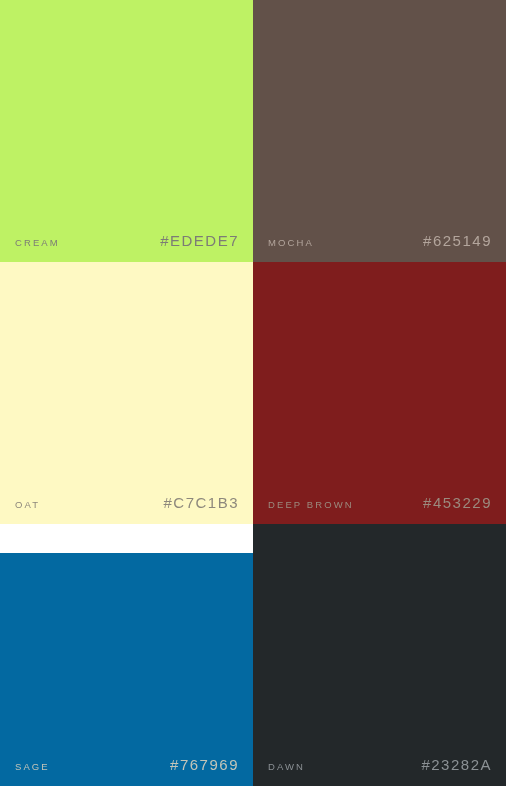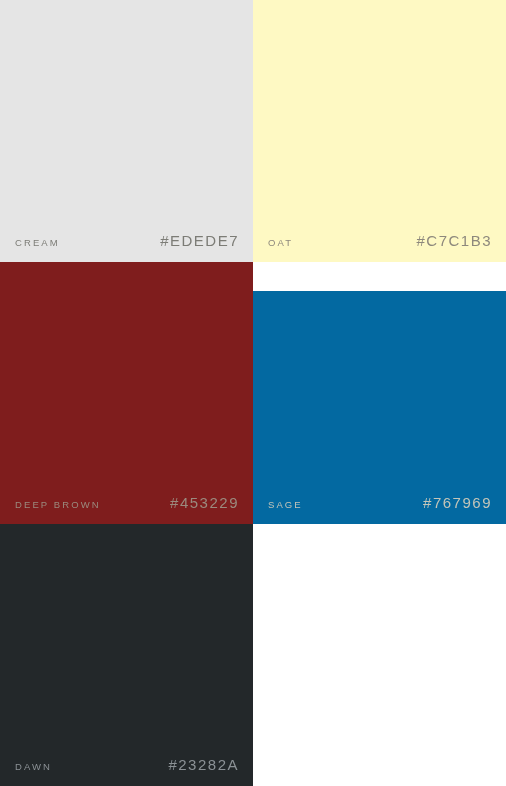--- a/index.html
+++ b/index.html
@@ -57,27 +57,33 @@
     white-space: nowrap;
     line-height: 1;
     font-weight: 400;
   }
 </style>
 </head>
 <body>
 
 <div class="palette-grid">
 
-  <div class="swatch" style="background-color: #e5e5e5; padding-left: 12px;">
+  <div class="swatch" style="background-color: #bef264; padding-left: 12px;">
     <div class="swatch-caption">
       <span class="swatch-name" style="color: rgb(124, 124, 118);">CREAM</span>
       <span class="swatch-hex" style="color: rgb(124, 124, 118);">#EDEDE7</span>
     </div>
   </div>
 
+  <div class="swatch" style="background-color: rgb(98, 81, 73);">
+    <div class="swatch-caption">
+      <span class="swatch-name" style="color: rgb(179, 165, 156);">MOCHA</span>
+      <span class="swatch-hex" style="color: rgb(179, 165, 156);">#625149</span>
+    </div>
+  </div>
 
   <div class="swatch" style="background-color: #fef9c3;">
     <div class="swatch-caption">
       <span class="swatch-name" style="color: rgb(141, 136, 124);">OAT</span>
       <span class="swatch-hex" style="color: rgb(141, 136, 124);">#C7C1B3</span>
     </div>
   </div>
 
   <div class="swatch" style="background-color: #7f1d1d;">
     <div class="swatch-caption">

